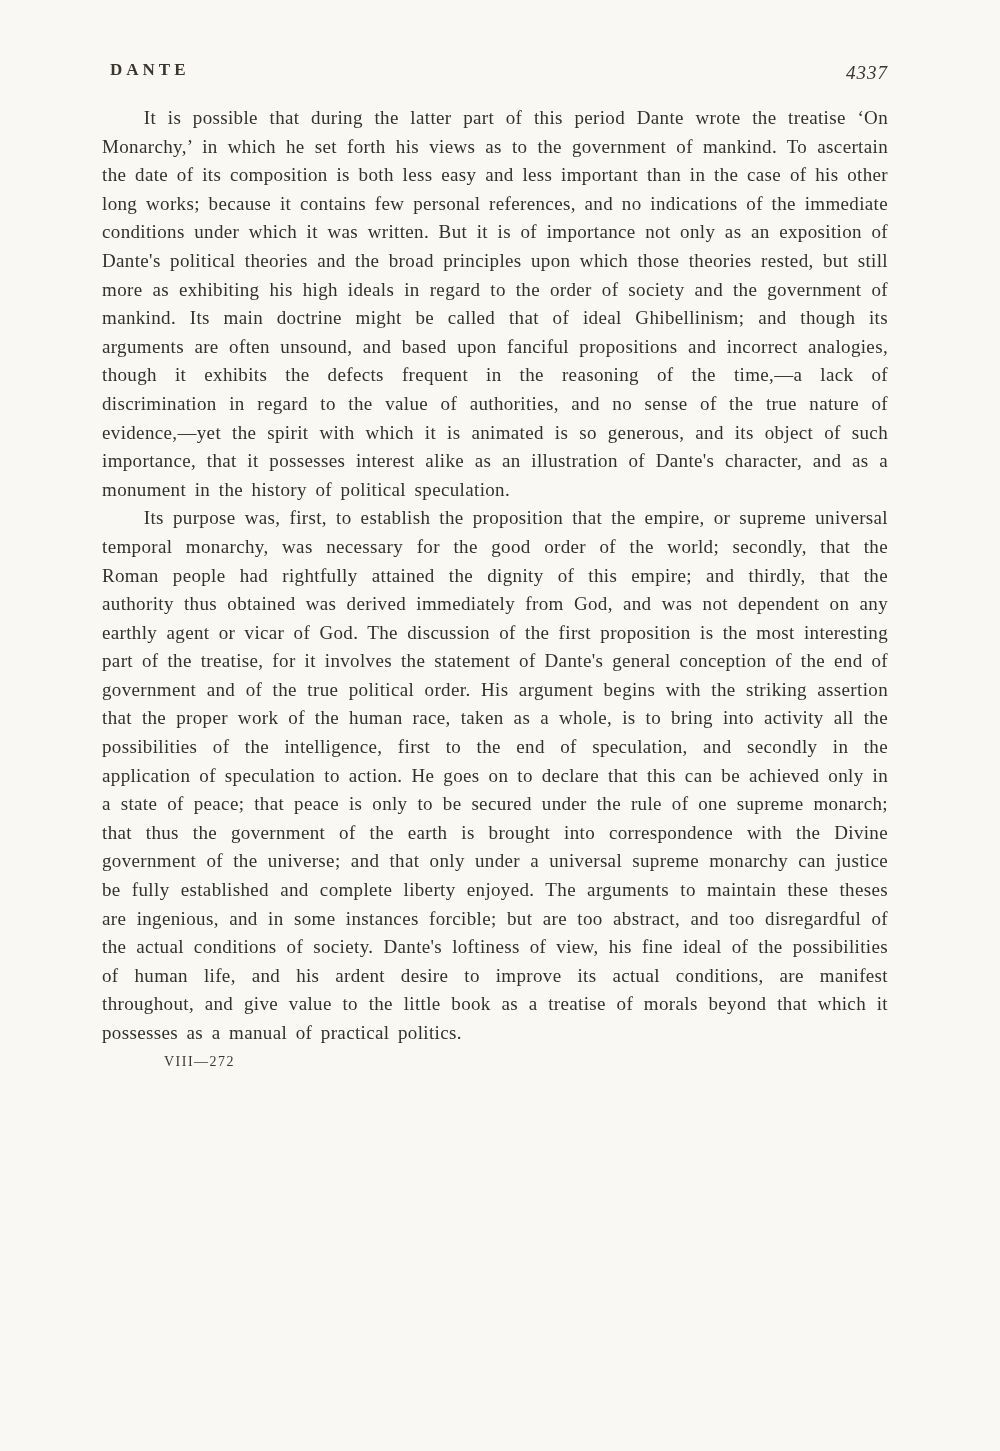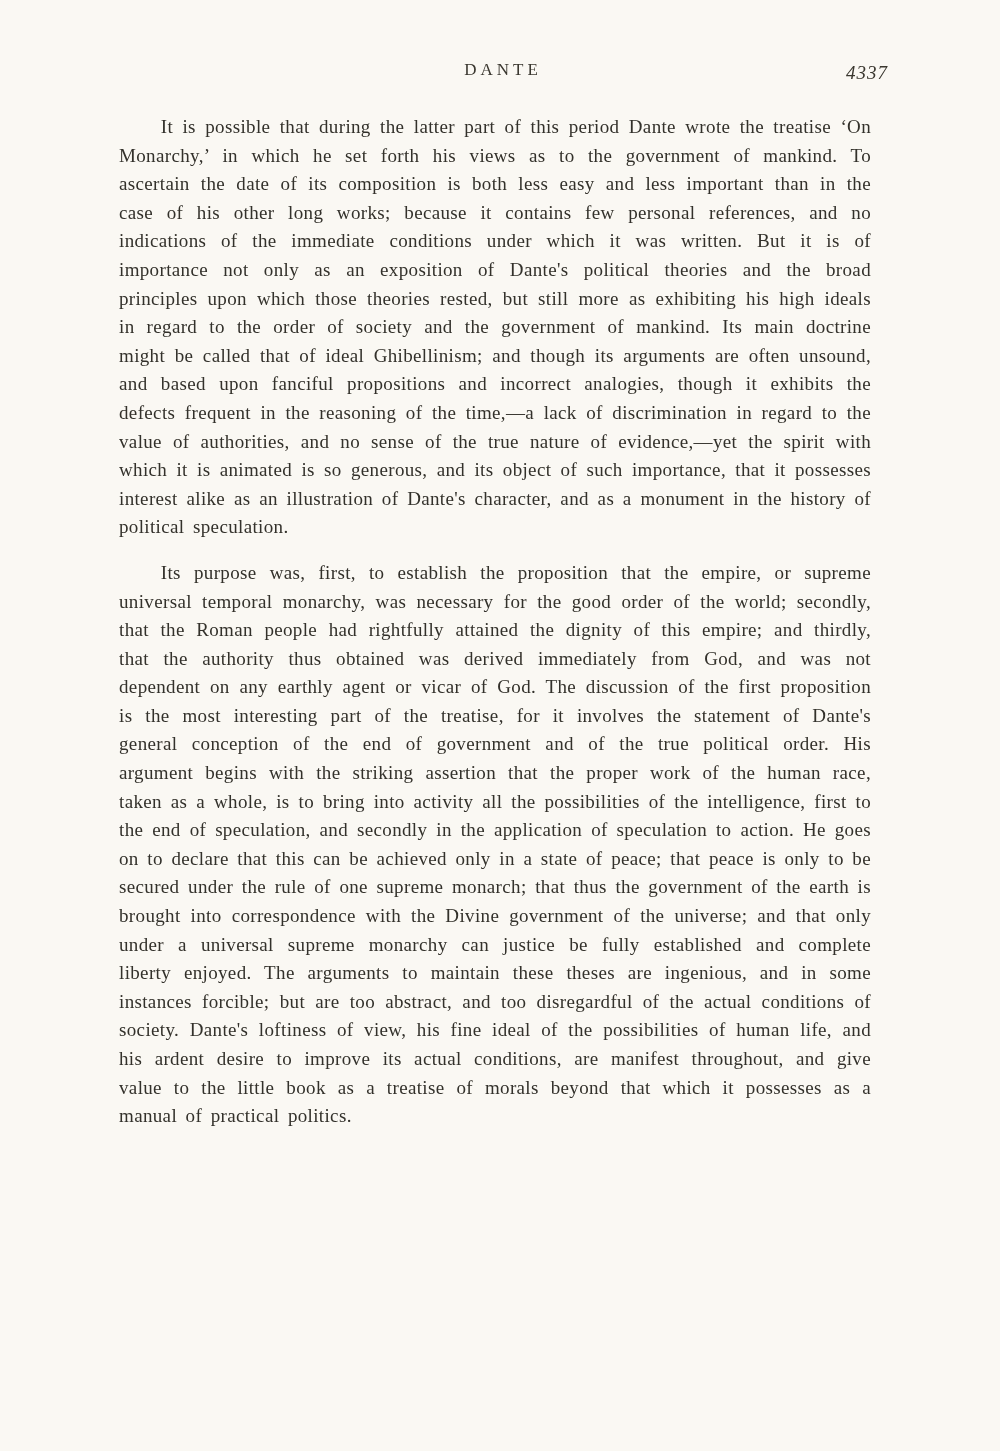--- a/index.html
+++ b/index.html
@@ -18,40 +18,39 @@
     box-sizing: border-box;
     padding: 56px 112px 0 102px;
   }
   .page-header {
     position: relative;
     height: 40px;
     margin-bottom: 8px;
   }
   .running-title {
     position: absolute;
-    left: 16px;
+    left: 8px;
     right: 0;
-    text-align: center;
     top: 4px;
     font-size: 17px;
-    font-weight: normal;
+    font-weight: bold;
     letter-spacing: 4px;
     color: #3a372f;
   }
   .page-number {
     position: absolute;
     right: 0;
     top: 6px;
     font-size: 19px;
     letter-spacing: 1px;
     color: #3a372f;
     font-style: italic;
   }
   .body-text p {
-    margin: 17px;
+    margin: 0;
     font-size: 19px;
     line-height: 28.6px;
     text-align: justify;
     text-indent: 2.2em;
     word-spacing: 3.5px;
     letter-spacing: 0.35px;
     color: #33312b;
   }
   .page-footer {
     margin-top: 6px;
@@ -69,14 +68,15 @@
   <div class="page-header">
     <div class="running-title">DANTE</div>
     <div class="page-number">4337</div>
   </div>
 
   <div class="body-text">
     <p>It is possible that during the latter part of this period Dante wrote the treatise ‘On Monarchy,’ in which he set forth his views as to the government of mankind.  To ascertain the date of its composition is both less easy and less important than in the case of his other long works; because it contains few personal references, and no indications of the immediate conditions under which it was written. But it is of importance not only as an exposition of Dante's political theories and the broad principles upon which those theories rested, but still more as exhibiting his high ideals in regard to the order of society and the government of mankind.  Its main doctrine might be called that of ideal Ghibellinism; and though its arguments are often unsound, and based upon fanciful propositions and incorrect analogies, though it exhibits the defects frequent in the reasoning of the time,—a lack of discrimination in regard to the value of authorities, and no sense of the true nature of evidence,—yet the spirit with which it is animated is so generous, and its object of such importance, that it possesses interest alike as an illustration of Dante's character, and as a monument in the history of political speculation.</p>
     <p>Its purpose was, first, to establish the proposition that the empire, or supreme universal temporal monarchy, was necessary for the good order of the world; secondly, that the Roman people had rightfully attained the dignity of this empire; and thirdly, that the authority thus obtained was derived immediately from God, and was not dependent on any earthly agent or vicar of God.  The discussion of the first proposition is the most interesting part of the treatise, for it involves the statement of Dante's general conception of the end of government and of the true political order.  His argument begins with the striking assertion that the proper work of the human race, taken as a whole, is to bring into activity all the possibilities of the intelligence, first to the end of speculation, and secondly in the application of speculation to action.  He goes on to declare that this can be achieved only in a state of peace; that peace is only to be secured under the rule of one supreme monarch; that thus the government of the earth is brought into correspondence with the Divine government of the universe; and that only under a universal supreme monarchy can justice be fully established and complete liberty enjoyed. The arguments to maintain these theses are ingenious, and in some instances forcible; but are too abstract, and too disregardful of the actual conditions of society.  Dante's loftiness of view, his fine ideal of the possibilities of human life, and his ardent desire to improve its actual conditions, are manifest throughout, and give value to the little book as a treatise of morals beyond that which it possesses as a manual of practical politics.</p>
   </div>
 
+  <div class="page-footer">VIII—272</div>
 
 </div>
 
 </body></html>

